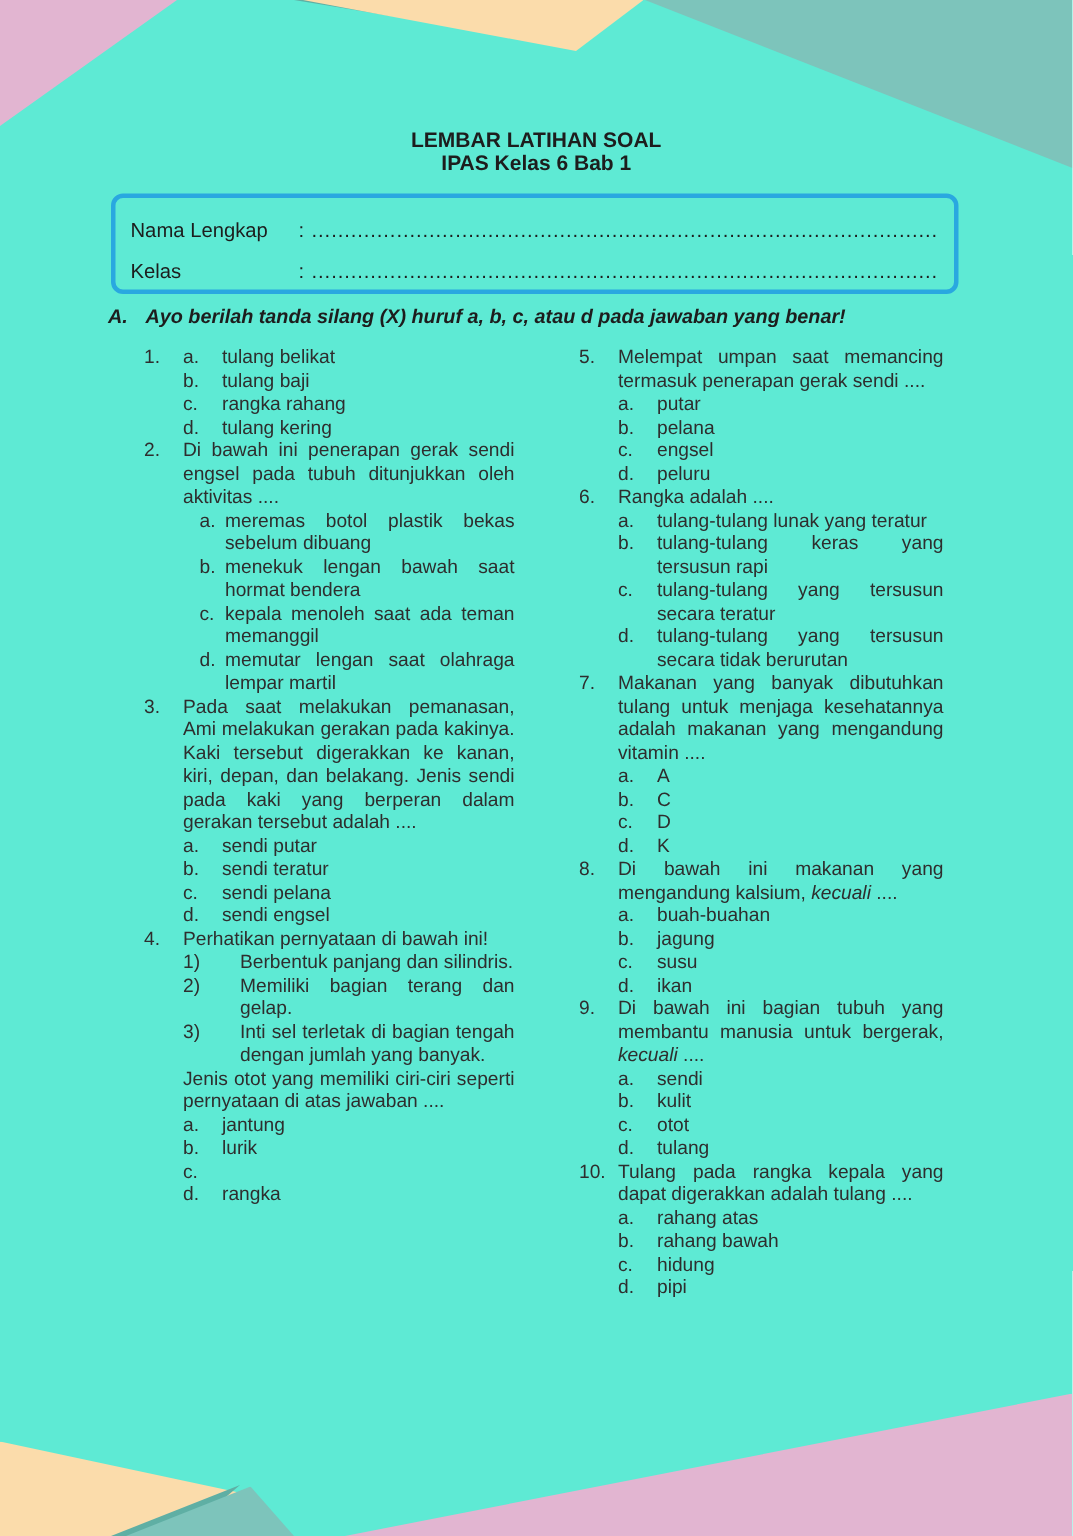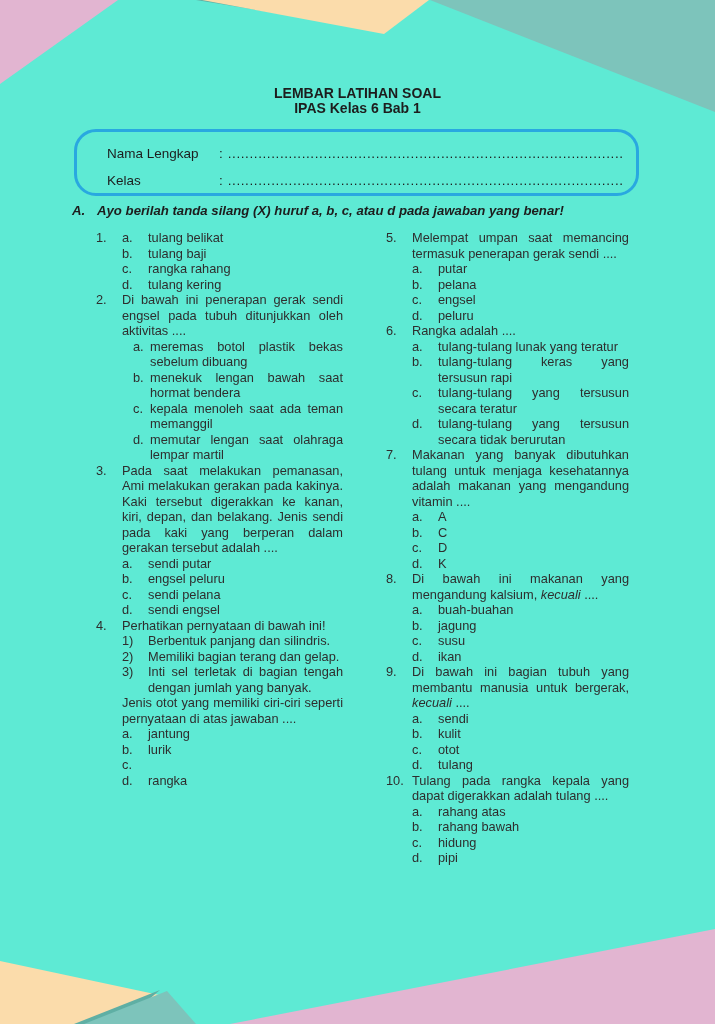--- a/index.html
+++ b/index.html
@@ -25,22 +25,22 @@
     clip-path:polygon(83px 0,0 33px,112px 33px);}
   .br-pink{left:230px;top:929px;width:485px;height:95px;background:var(--pink);
     clip-path:polygon(485px 0,485px 95px,0 95px);}
 
   
   .header{position:absolute;left:0;top:86px;width:715px;text-align:center;
     font-size:14px;font-weight:bold;line-height:15px;color:#1d1d1d;}
 
   
   .form-box{position:absolute;left:74px;top:129px;width:565px;height:67px;
-    border:3px solid var(--blue);border-radius:22px;box-sizing:border-box;
-    padding:8px 12px 0 30px;}
+    border:3px solid var(--blue);border-radius:8px;box-sizing:border-box;
+    padding:8px 12px 0 10px;}
   .form-row{display:flex;height:27px;align-items:center;font-size:13.5px;color:#1d1d1d;}
   .form-label{width:112px;flex:none;}
   .form-value{flex:1;overflow:hidden;white-space:nowrap;letter-spacing:0.6px;color:#1d1d1d;}
 
   
   .section-head{position:absolute;left:72px;top:203px;width:580px;display:flex;
     font-size:13.2px;font-weight:bold;font-style:italic;line-height:16px;color:#1d1d1d;}
   .section-marker{width:25px;flex:none;}
 
   
@@ -53,21 +53,21 @@
   .col-right .q-num{width:26px;}
   .q-body{flex:1;min-width:0;}
   .q-text{text-align:justify;}
   .opt-row{display:flex;}
   .opt-letter{flex:none;width:26px;}
   .opt-text{flex:1;min-width:0;text-align:justify;}
   .opts-indent{margin-left:11px;}
   .opts-indent .opt-letter{width:17px;}
   .sub-row{display:flex;}
   .sub-marker{flex:none;width:26px;}
-  .sub-text{flex:1;min-width:0;text-align:justify;}
+  .sub-text{flex:1;min-width:0;text-align:justify;margin-left:12px;}
   .it{font-style:italic;}
 </style>
 </head>
 <body>
 
 <div class="page">
 
   <div class="shape tl-pink"></div>
   <div class="shape top-teal-sliver"></div>
   <div class="shape top-peach"></div>
@@ -150,21 +150,21 @@
         <div class="q-num">3.</div>
         <div class="q-body">
           <div class="q-text"><span>Pada saat melakukan pemanasan, Ami melakukan gerakan pada kakinya. Kaki tersebut digerakkan ke kanan, kiri, depan, dan belakang. Jenis sendi pada kaki yang berperan dalam gerakan tersebut adalah ....</span></div>
           <div class="opts">
             <div class="opt-row">
               <div class="opt-letter">a.</div>
               <div class="opt-text">sendi putar</div>
             </div>
             <div class="opt-row">
               <div class="opt-letter">b.</div>
-              <div class="opt-text">engsel peluru</div>
+              <div class="opt-text">sendi teratur</div>
             </div>
             <div class="opt-row">
               <div class="opt-letter">c.</div>
               <div class="opt-text">sendi pelana</div>
             </div>
             <div class="opt-row">
               <div class="opt-letter">d.</div>
               <div class="opt-text">sendi engsel</div>
             </div>
           </div>

